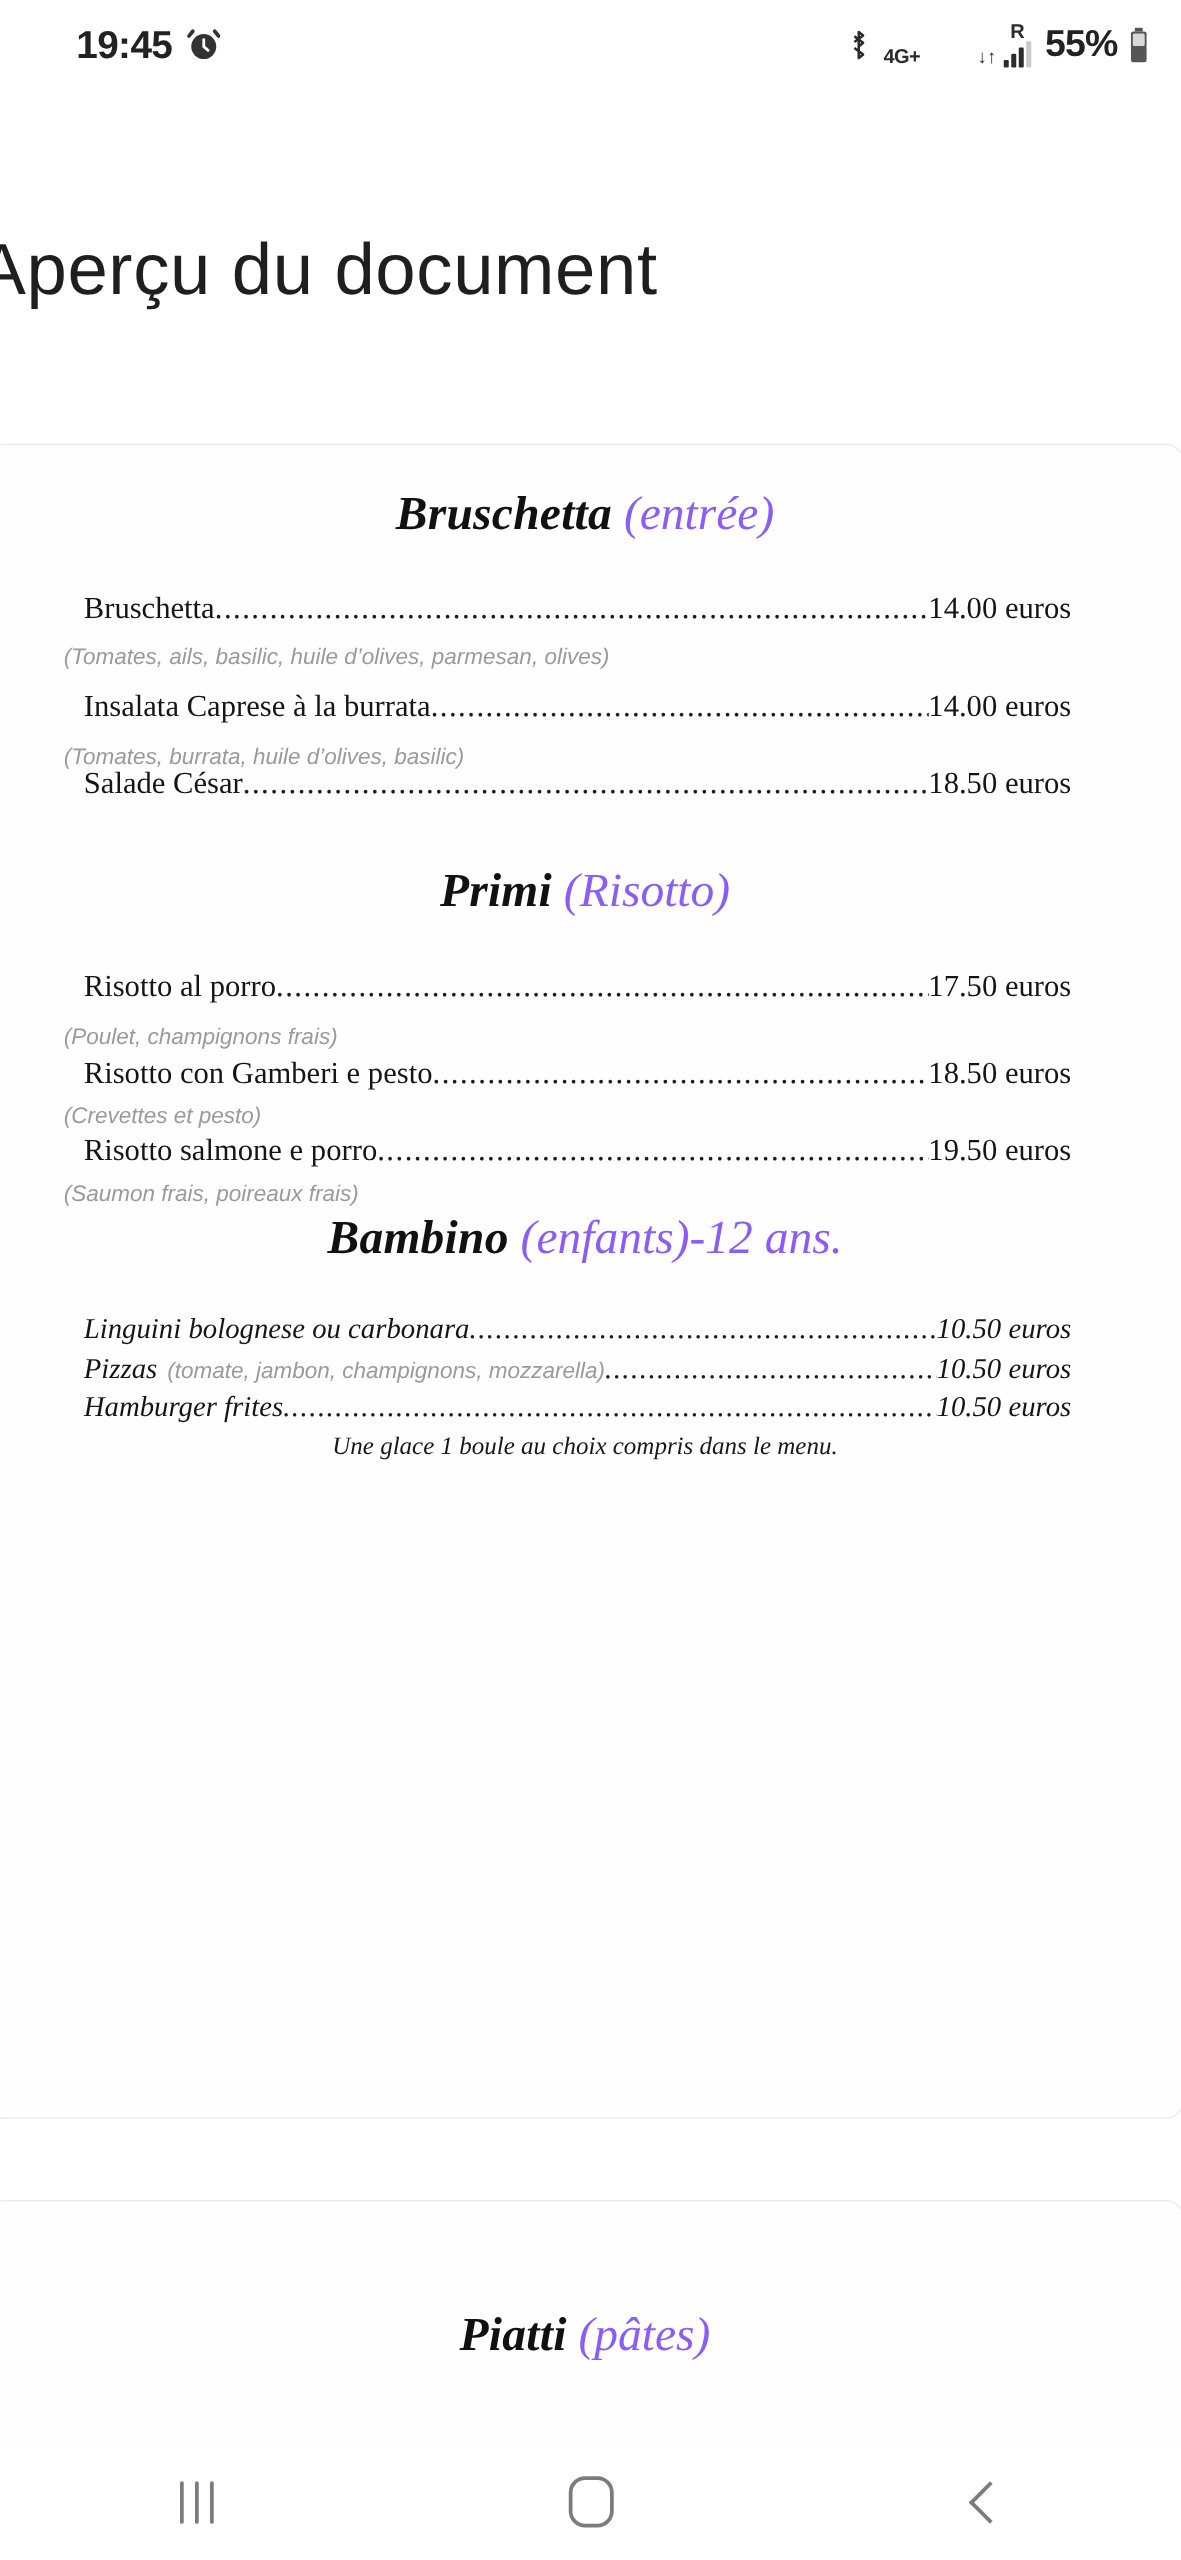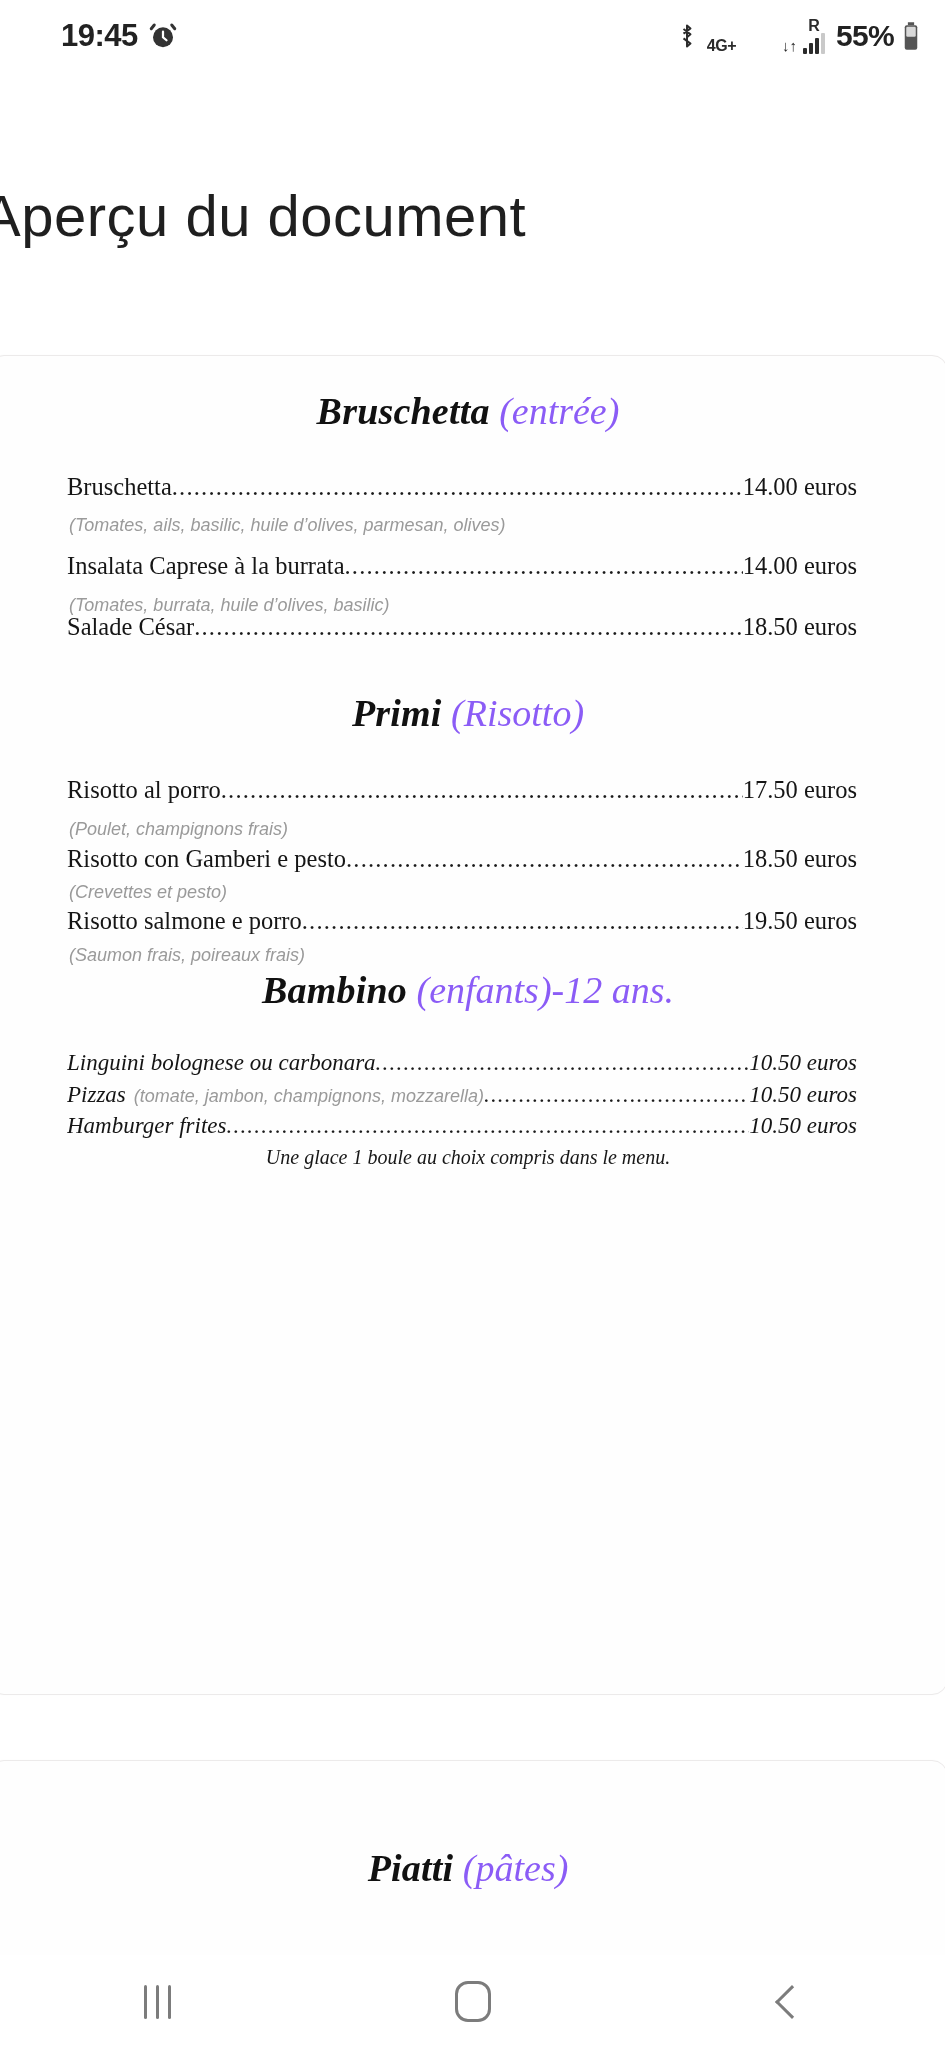--- a/index.html
+++ b/index.html
@@ -153,21 +153,21 @@
     color:#9a9a9a;
     white-space:nowrap;
   }
 
   
   .s-antipasti{ position:absolute; left:0; right:0; top:33px; font-size:38px; }
   .s-primi{     position:absolute; left:0; right:0; top:335px; font-size:38px; }
   .s-bambino{   position:absolute; left:0; right:0; top:612px; font-size:38px; }
 
   .item{ position:absolute; left:78px; width:790px; }
-  .itemdesc{ position:absolute; left:80px; width:820px; }
+  .itemdesc{ position:absolute; left:62px; width:820px; }
 
   .f-item{ font-size:24.5px; }
   .f-desc{ font-size:18px; }
 
   .bambino-item{
     font-style:italic;
     font-size:23px;
   }
   .bambino-item .inline-desc{
     font-family:"Liberation Sans", sans-serif;

